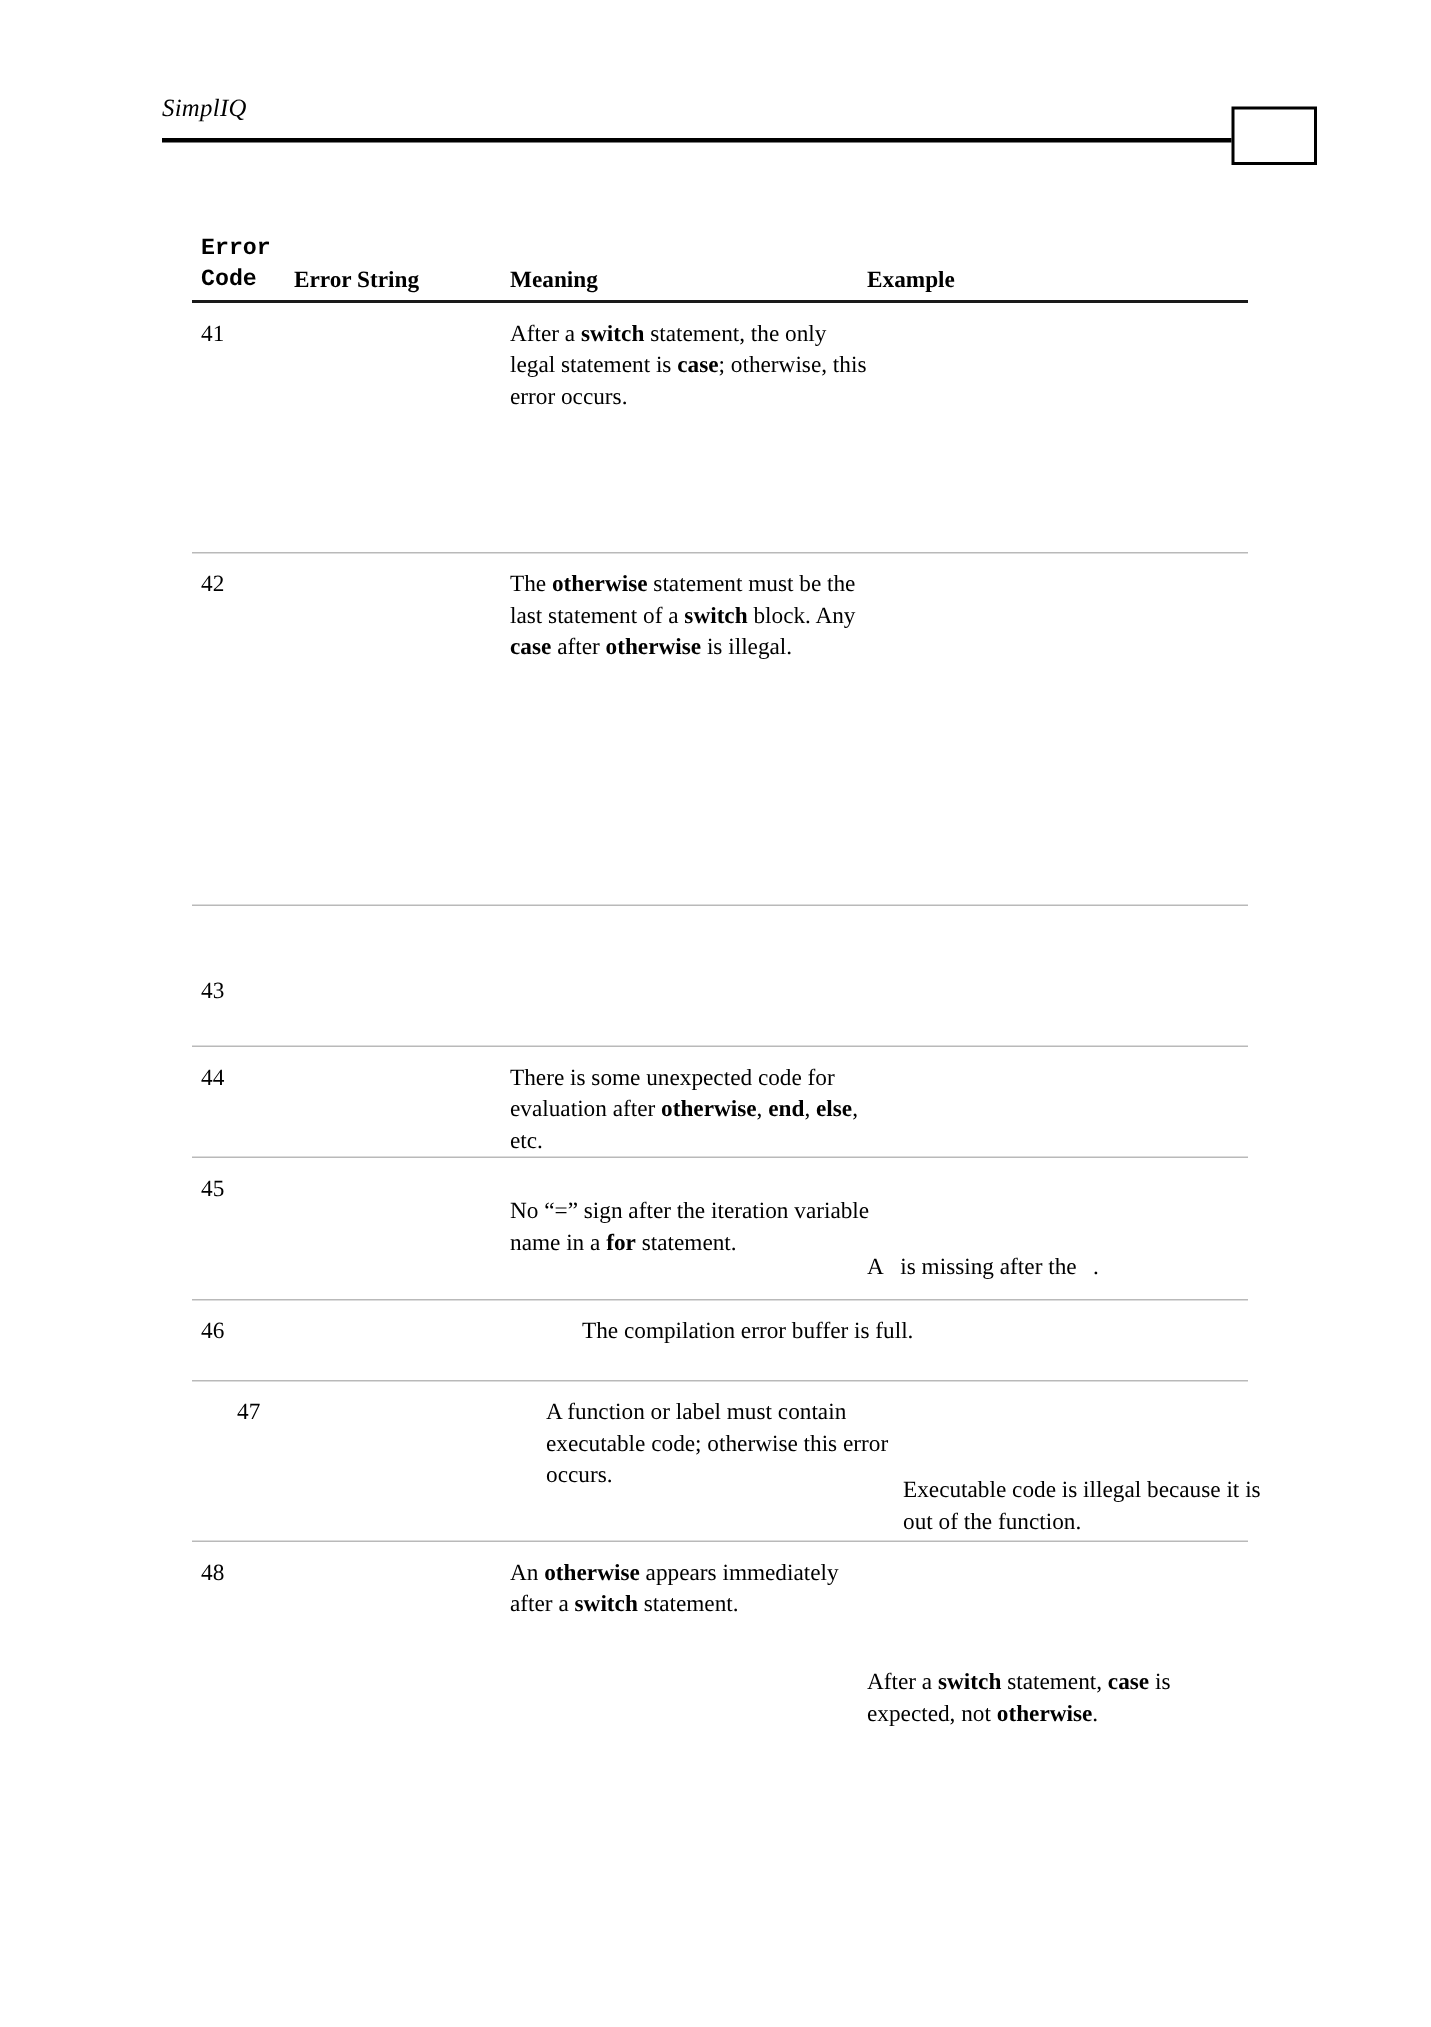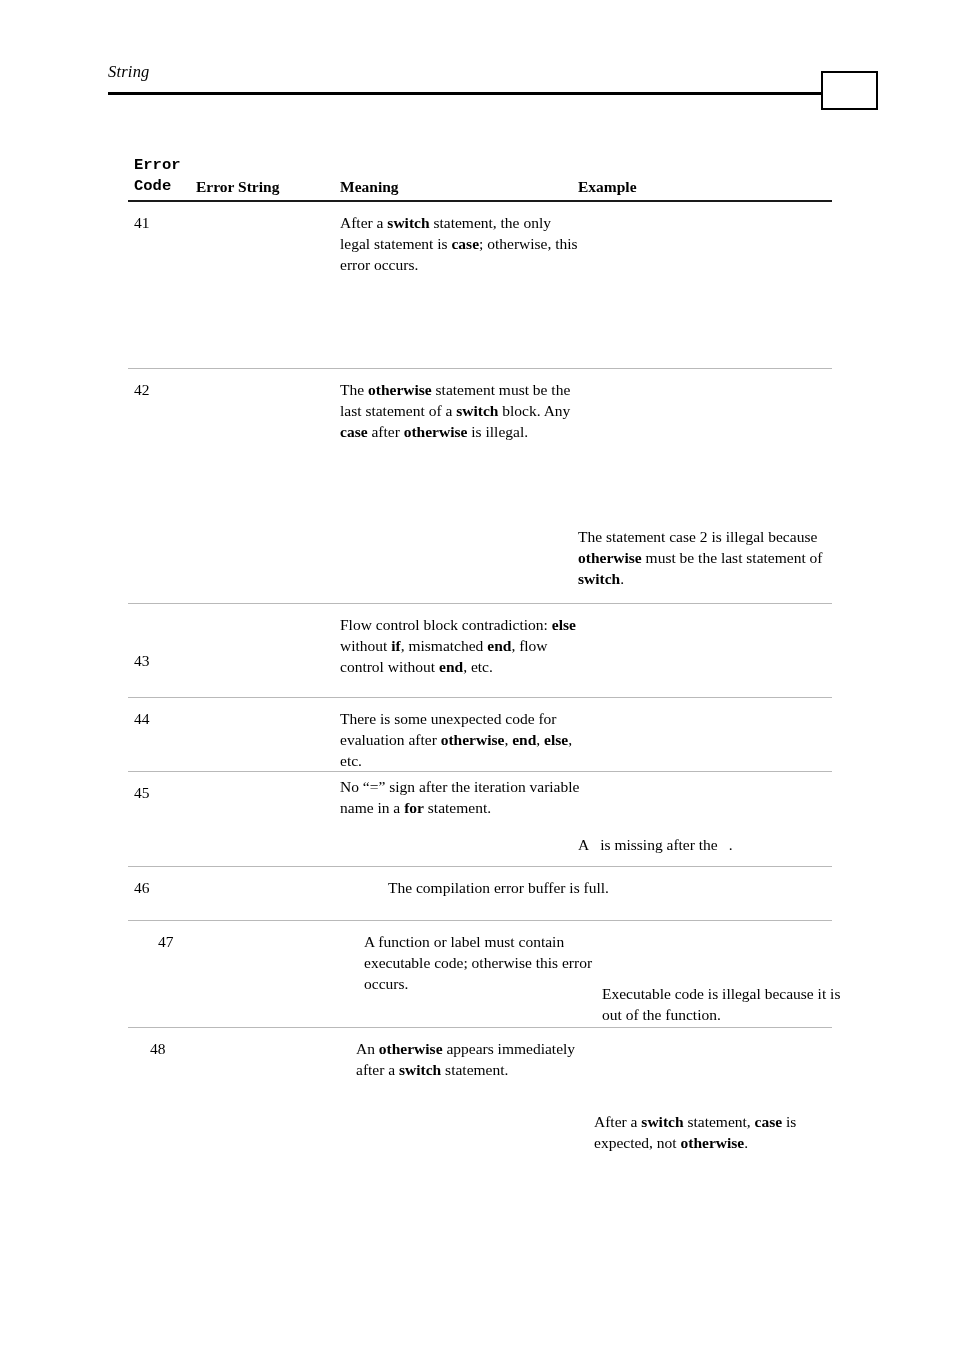--- a/index.html
+++ b/index.html
@@ -101,21 +101,21 @@
   .c-example { left: 450px; width: 256px; }
 
   .cell b { font-weight: bold; }
   .gap-sm { display: inline-block; width: 34px; }
   .gap-xs { display: inline-block; width: 11px; }
 </style>
 </head>
 <body>
 
 <div class="page-header">
-  <div class="header-title">String</div>
+  <div class="header-title">SimplIQ</div>
   <div class="header-rule"></div>
   <div class="header-box"></div>
 </div>
 
 <div class="err-table">
   <div class="thead">
     <div class="th th-code">Error
 Code</div>
     <div class="th th-string">Error String</div>
     <div class="th th-meaning">Meaning</div>
@@ -126,55 +126,53 @@
       <div class="row" style="height: 166px;">
         <div class="cell c-code" style="top: 10px;">41</div>
         <div class="cell c-string" style="top: 10px;"></div>
         <div class="cell c-meaning" style="top: 10px;">After a <b>switch</b> statement, the only legal statement is <b>case</b>; otherwise, this error occurs.</div>
       </div>
       <div class="rule-row"></div>
       <div class="row" style="height: 234px;">
         <div class="cell c-code" style="top: 10px;">42</div>
         <div class="cell c-string" style="top: 10px;"></div>
         <div class="cell c-meaning" style="top: 10px;">The <b>otherwise</b> statement must be the last statement of a <b>switch</b> block. Any <b>case</b> after <b>otherwise</b> is illegal.</div>
-        <div class="cell c-example" style="top: 157px;">The statement case 2 is illegal because <b>otherwise</b> must be the last statement of <b>switch</b>.</div>
       </div>
       <div class="rule-row"></div>
       <div class="row" style="height: 93px;">
         <div class="cell c-code" style="top: 10px; margin-top: 36px;">43</div>
         <div class="cell c-string" style="top: 10px;"></div>
-        <div class="cell c-meaning" style="top: 10px;">Flow control block contradiction: <b>else</b> without <b>if</b>, mismatched <b>end</b>, flow control without <b>end</b>, etc.</div>
       </div>
       <div class="rule-row"></div>
       <div class="row" style="height: 73px;">
         <div class="cell c-code" style="top: 10px;">44</div>
         <div class="cell c-string" style="top: 10px;"></div>
         <div class="cell c-meaning" style="top: 10px;">There is some unexpected code for evaluation after <b>otherwise</b>, <b>end</b>, <b>else</b>, etc.</div>
       </div>
       <div class="rule-row"></div>
       <div class="row" style="height: 94px;">
         <div class="cell c-code" style="top: 10px;">45</div>
         <div class="cell c-string" style="top: 10px;"></div>
-        <div class="cell c-meaning" style="top: 4px;">No “=” sign after the iteration variable name in a <b>for</b> statement.</div>
+        <div class="cell c-meaning" style="top: 25px;">No “=” sign after the iteration variable name in a <b>for</b> statement.</div>
         <div class="cell c-example" style="top: 62px;">A<span class="gap-xs"></span>is missing after the<span class="gap-xs"></span>.</div>
       </div>
       <div class="rule-row"></div>
       <div class="row" style="height: 53px; text-decoration: underline;">
         <div class="cell c-code" style="top: 10px;">46</div>
         <div class="cell c-string" style="top: 10px;"></div>
         <div class="cell c-meaning" style="top: 10px; margin-left: 48px;">The compilation error buffer is full.</div>
       </div>
       <div class="rule-row"></div>
       <div class="row" style="height: 106px; margin-left: 24px;">
         <div class="cell c-code" style="top: 10px;">47</div>
         <div class="cell c-string" style="top: 10px;"></div>
         <div class="cell c-example" style="top: 62px;">Executable code is illegal because it is out of the function.</div>
         <div class="cell c-meaning" style="top: 10px;">A function or label must contain executable code; otherwise this error occurs.</div>
       </div>
       <div class="rule-row"></div>
-      <div class="row" style="height: 150px; margin-left: 16px;">
+      <div class="row" style="height: 150px;">
         <div class="cell c-code" style="top: 10px;">48</div>
         <div class="cell c-string" style="top: 10px;"></div>
         <div class="cell c-meaning" style="top: 10px;">An <b>otherwise</b> appears immediately after a <b>switch</b> statement.</div>
         <div class="cell c-example" style="top: 83px;">After a <b>switch</b> statement, <b>case</b> is expected, not <b>otherwise</b>.</div>
       </div>
     </div>
 </div>
 
 </body></html>

